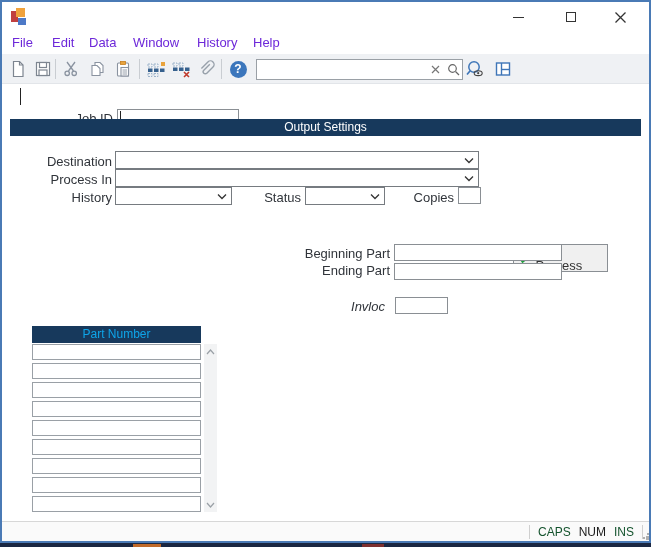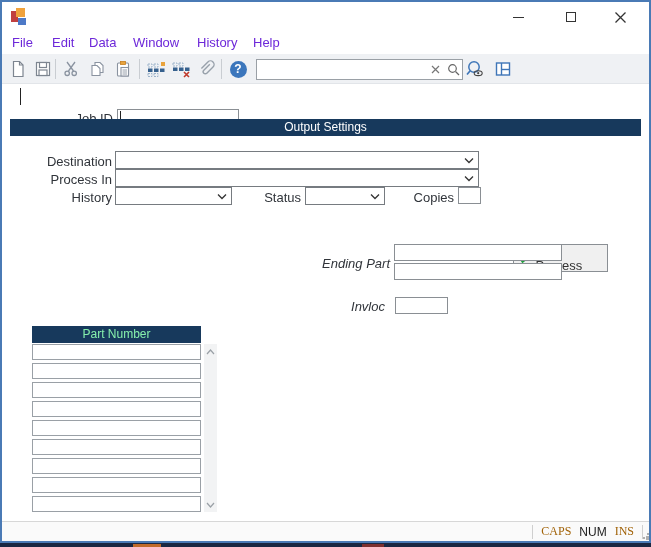--- a/index.html
+++ b/index.html
@@ -52,31 +52,31 @@
   .field-label { position:absolute; font-size:13px; color:#30343a; text-align:right; white-space:nowrap; }
   .text-input { position:absolute; background:#fff; border:1px solid #8a8f94; font-size:12px; padding:0 3px; outline:none; }
   .section-bar { position:absolute; left:10px; width:631px; height:17px; background:#17395c; color:#ffffff;
     font-size:12px; text-align:center; line-height:17px; }
   .dropdown { position:absolute; background:#fff; border:1px solid #767b80; display:flex; align-items:center; }
   .dropdown .dd-value { flex:1; font-size:12px; padding-left:4px; color:#222; }
   .dropdown .dd-chevron { width:14px; display:flex; align-items:center; justify-content:center; margin-right:2px; }
   .run-btn { position:absolute; left:513px; top:160px; width:95px; height:28px; background:#f0f0f0;
     border:1px solid #8a8f94; display:flex; align-items:center; justify-content:center; gap:6px; font-size:13px; color:#333; }
   .pn-header { position:absolute; left:32px; top:242px; width:169px; height:17px; background:#17395c;
-    color:#86efac; font-size:12px; text-align:center; line-height:17px; }
+    color:#0ea5e9; font-size:12px; text-align:center; line-height:17px; }
   .part-rows { position:absolute; left:32px; top:260px; width:169px; }
   .part-rows input { display:block; width:169px; height:16px; margin-bottom:3px; border:1px solid #9aa0a6; outline:none; font-size:12px; padding:0 3px; }
   .scrollbar { position:absolute; left:204px; top:260px; width:13px; height:168px; background:#f2f3f4; }
   .sb-arrow { position:absolute; left:0; width:13px; height:15px; display:flex; align-items:center; justify-content:center; }
   .sb-up { top:0; } .sb-down { bottom:0; }
   
   .statusbar { position:absolute; left:0; top:521px; width:651px; height:20px; background:#fafafa;
     border-top:1px solid #d7d7d7; font-size:12px; display:flex; align-items:center; justify-content:flex-end; }
   .sb-item { margin-right:8px; }
-  .dim { color:#a16207;font-family:Liberation Serif, serif; }
+  .dim { color:#14532d; }
   .sb-vsep { width:1px; height:14px; background:#cfcfcf; margin-right:8px; }
   .sb-session { margin-right:14px; color:#1a1a1a; }
   .sb-grip { position:absolute; right:2px; bottom:2px; width:10px; height:10px; }
   .sb-grip::after { content:""; position:absolute; right:0; bottom:0; width:2px; height:2px; color:#b0b0b0;
     box-shadow: 0 0 0 1px #b0b0b0, -4px 0 0 0 #b0b0b0, 0 -4px 0 0 #b0b0b0; background:#b0b0b0; }
   
   .desktop { position:absolute; left:0; top:543px; width:651px; height:4px; background:#1a2742; }
   .desk-blob1 { position:absolute; left:133px; top:1px; width:28px; height:3px; background:#c06a2a; }
   .desk-blob2 { position:absolute; left:362px; top:1px; width:22px; height:3px; background:#7d3030; }
   svg { display:block; }
@@ -292,23 +292,24 @@
             <polyline points="1,5 4.5,1 8,5" fill="none" stroke="#9aa0a6" stroke-width="1.2"></polyline>
           </svg>
       </div>
       <div class="sb-arrow sb-down">
         <svg width="9" height="6" viewBox="0 0 9 6">
             <polyline points="1,1 4.5,5 8,1" fill="none" stroke="#9aa0a6" stroke-width="1.2"></polyline>
           </svg>
       </div>
     </div>
 
+    <div class="field-label" style="left:295px; top:162px; width:95px;">Beginning Part</div>
     <input class="text-input" style="left: 394px; top: 160px; width: 168px; height: 17px;" value="">
 
-    <div class="field-label" style="left:295px; top:172px; width:95px;font-style:italic;">Ending Part</div>
+    <div class="field-label" style="left:295px; top:179px; width:95px;">Ending Part</div>
     <input class="text-input" style="left: 394px; top: 179px; width: 168px; height: 17px;" value="">
 
     <div class="field-label" style="left:320px; top:215px; width:65px;font-style:italic;">Invloc</div>
     <input class="text-input" style="left: 395px; top: 213px; width: 53px; height: 17px;" value="">
 
 
   </div>
 
   <div class="statusbar">
     <span class="sb-vsep"></span>

